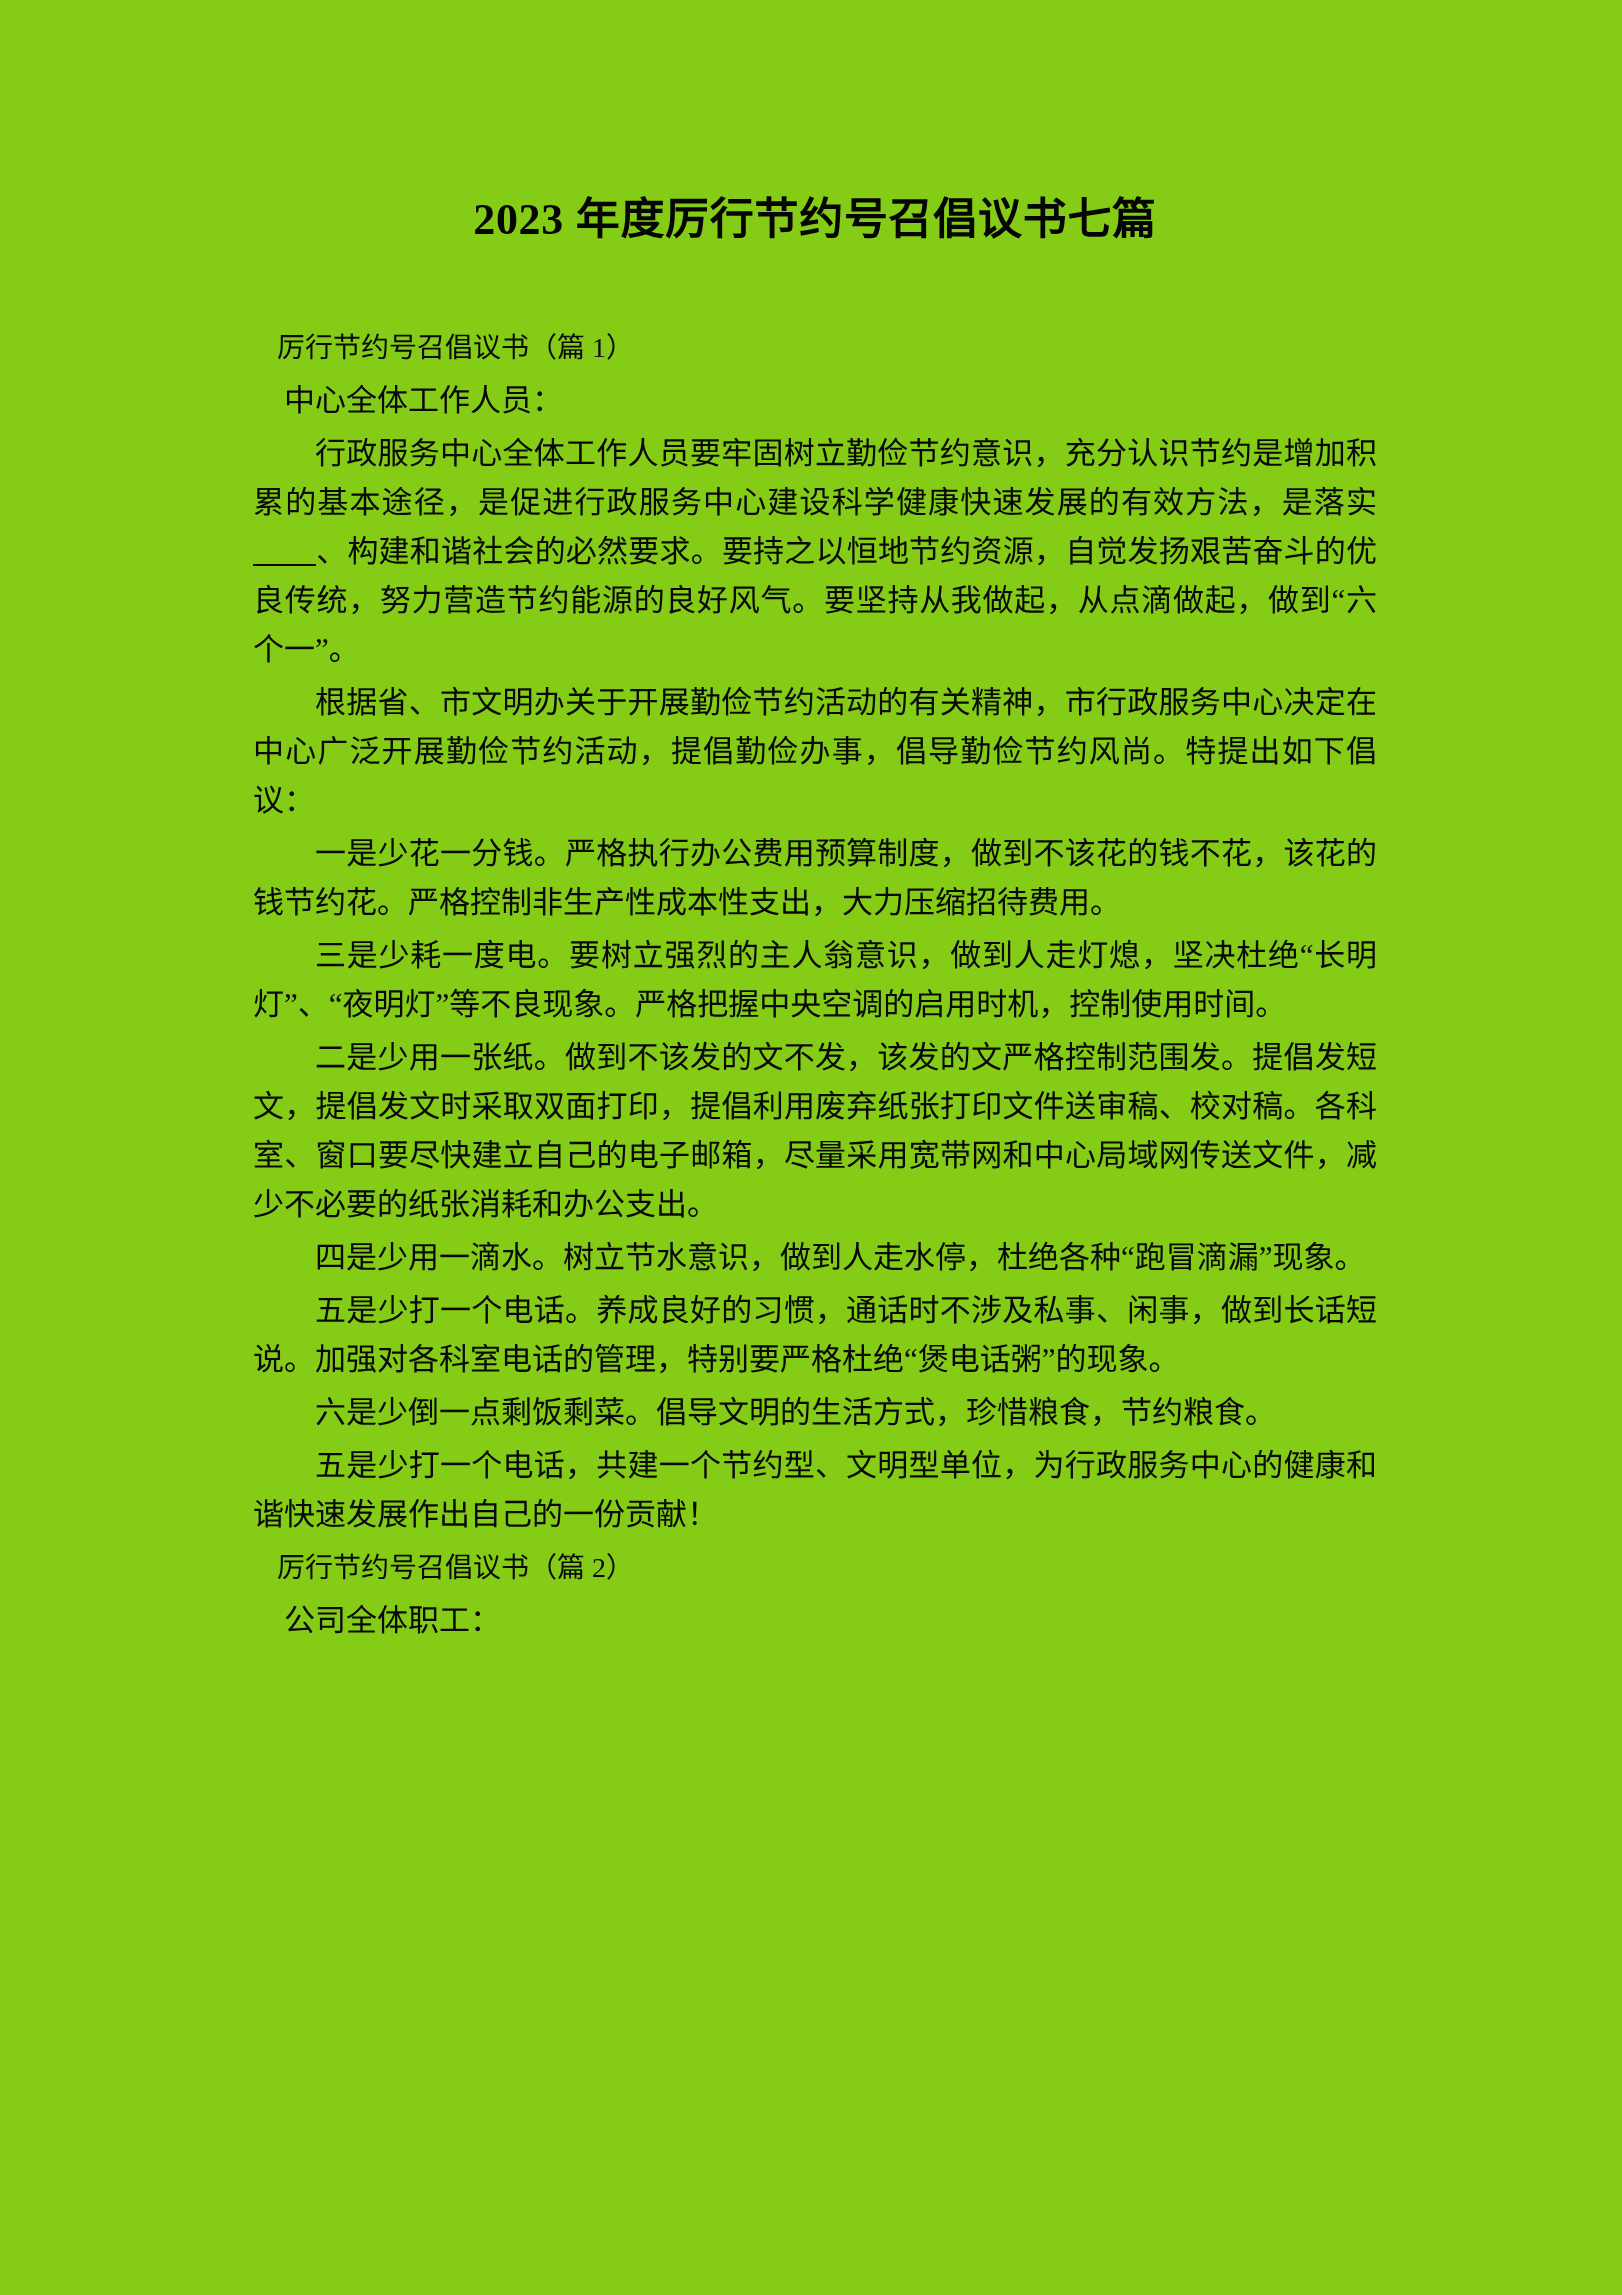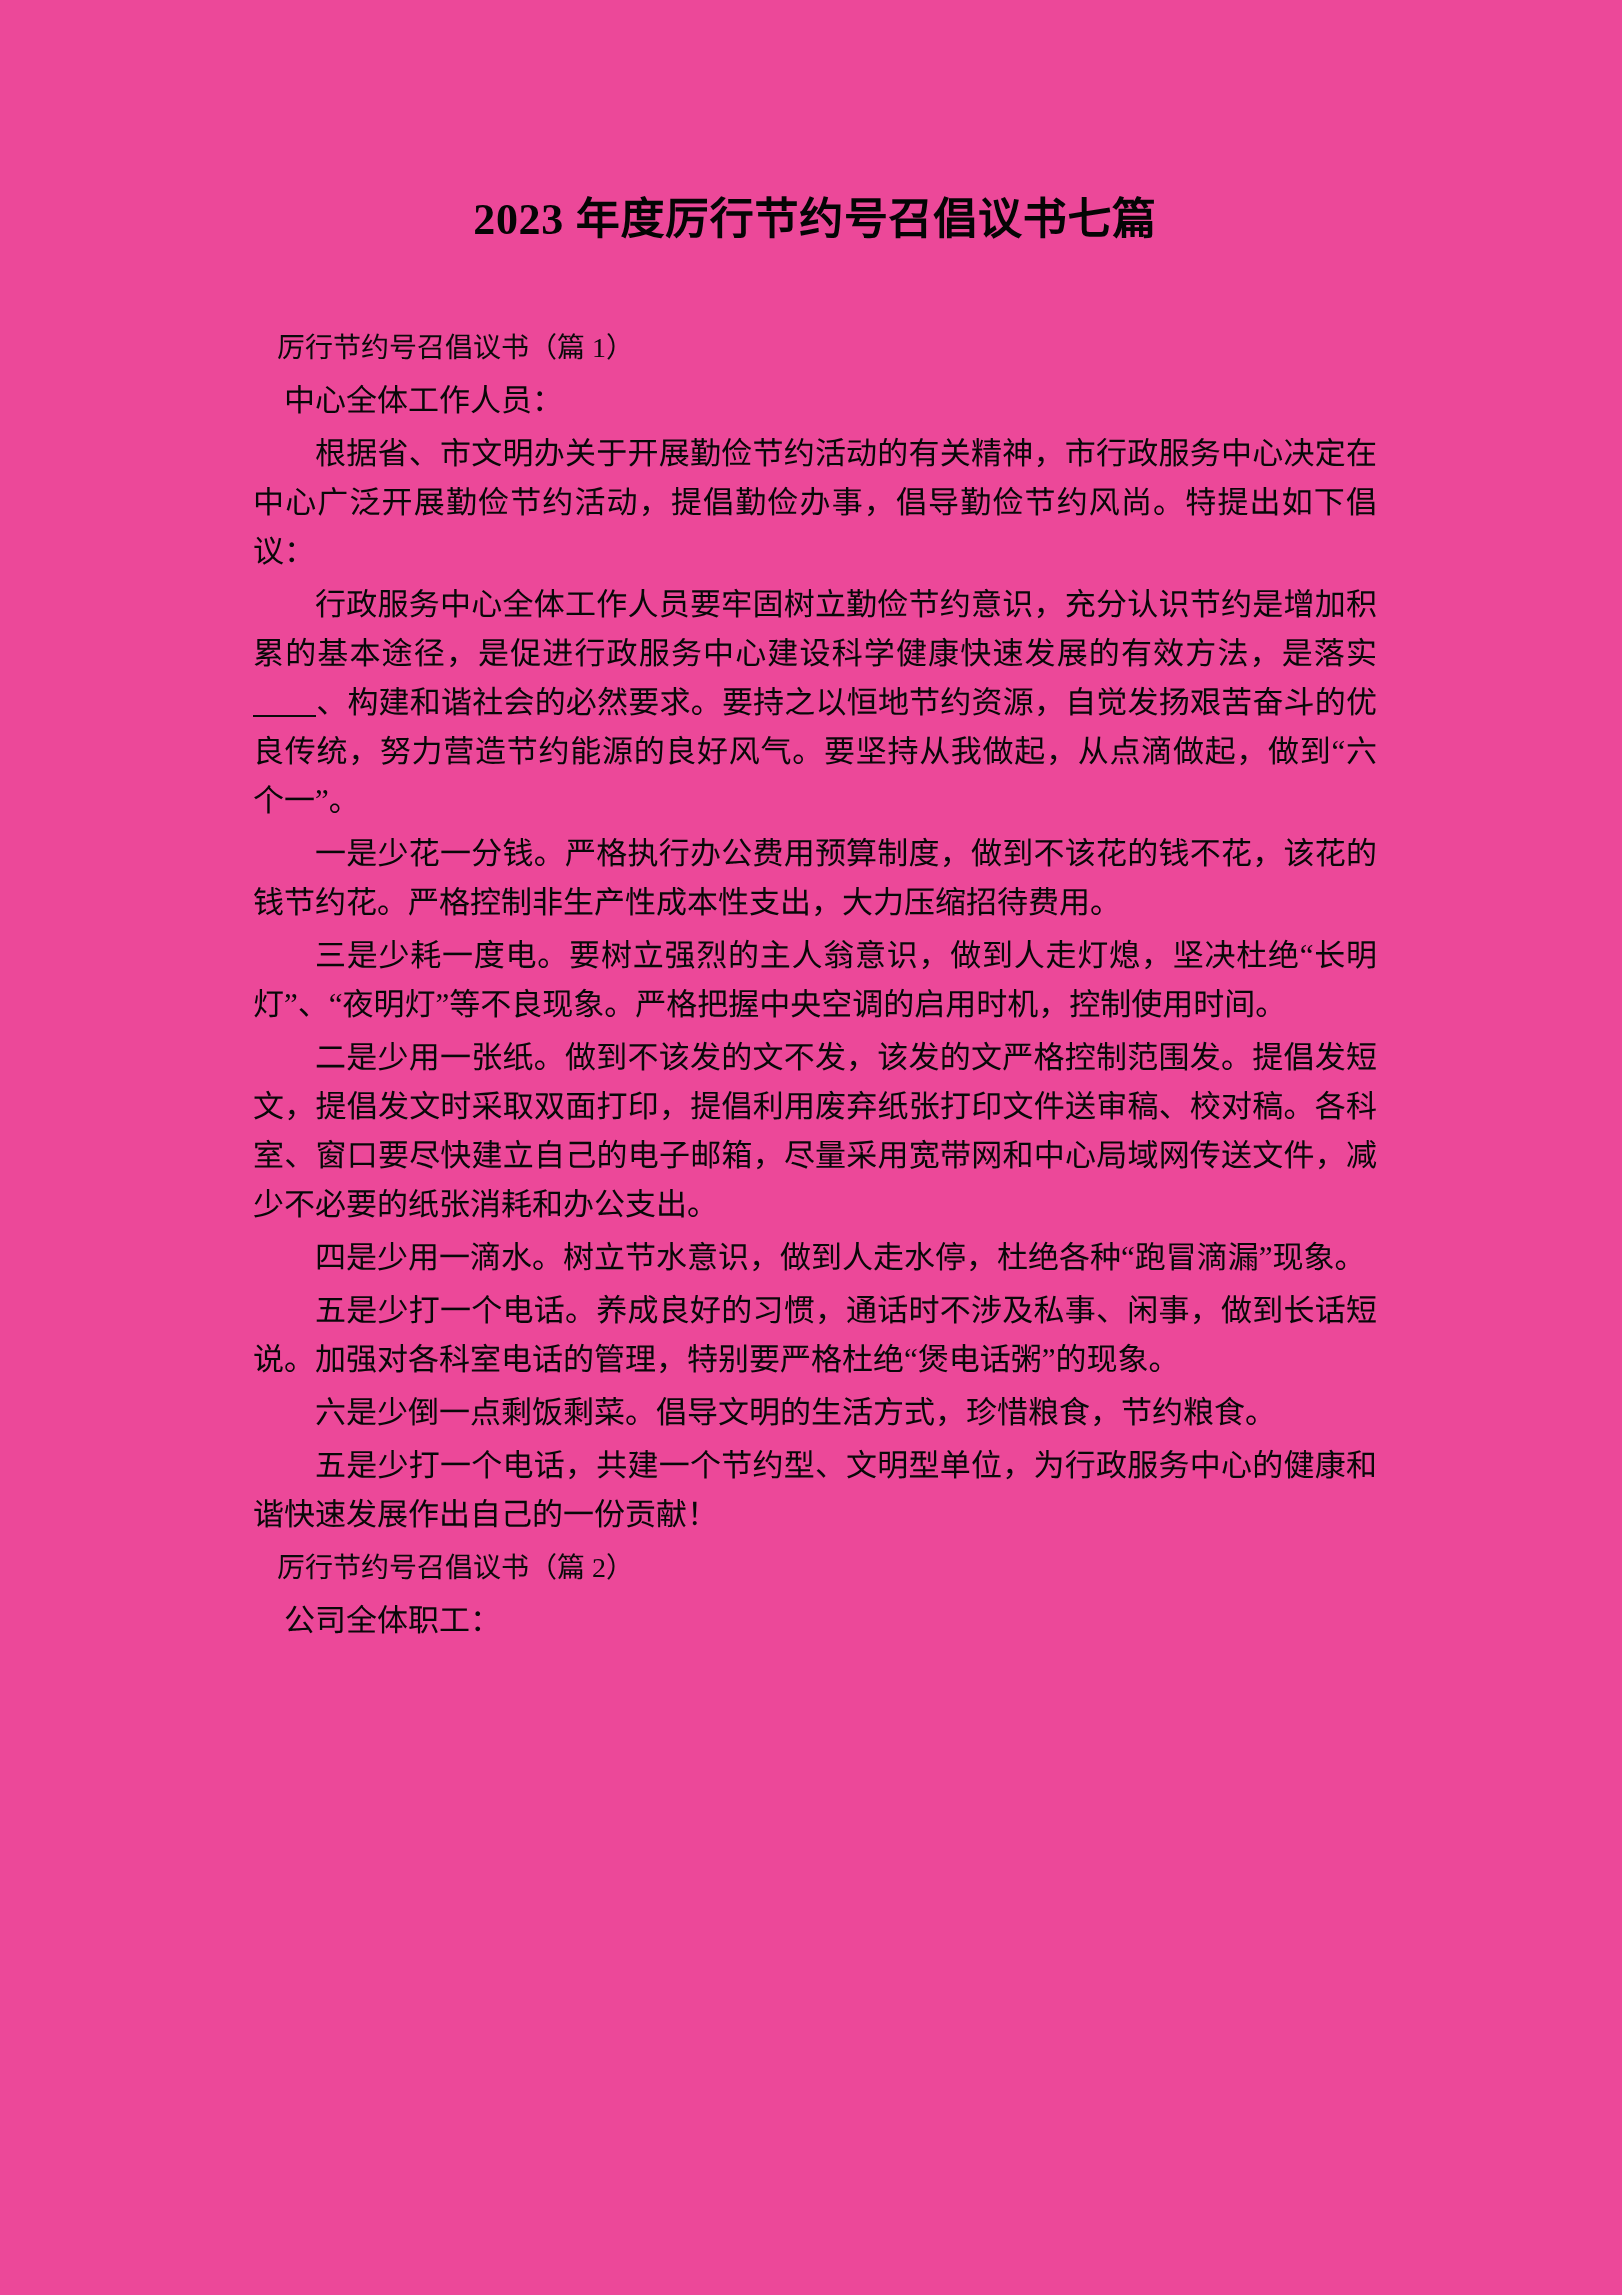--- a/index.html
+++ b/index.html
@@ -7,21 +7,21 @@
     margin: 0;
     padding: 0;
     background: #fbfbfb;
   }
 
   .page {
     position: relative;
     width: 1623px;
     height: 2295px;
     margin: 0 auto;
-    background: #ec4899;
+    background: #84cc16;
     box-sizing: border-box;
     overflow: hidden;
   }
 
   .content {
     position: absolute;
     left: 249px;
     top: 0;
     width: 1132px;
   }
@@ -86,23 +86,23 @@
   <div class="content">
 
     <h1 class="doc-title">2023 年度厉行节约号召倡议书七篇</h1>
 
     <div class="spacer-title"></div>
 
     <p class="section-heading">厉行节约号召倡议书（篇 1）</p>
 
     <p class="para indent-1">中心全体工作人员：</p>
 
+    <p class="para"><span>行政服务中心全体工作人员要牢固树立勤俭节约意识，充分认识节约是增加积累的基本途径，是促进行政服务中心建设科学健康快速发展的有效方法，是落实</span><span class="blank-fill"></span><span>、构建和谐社会的必然要求。要持之以恒地节约资源，自觉发扬艰苦奋斗的优良传统，努力营造节约能源的良好风气。要坚持从我做起，从点滴做起，做到“六个一”。</span></p>
+
     <p class="para">根据省、市文明办关于开展勤俭节约活动的有关精神，市行政服务中心决定在中心广泛开展勤俭节约活动，提倡勤俭办事，倡导勤俭节约风尚。特提出如下倡议：</p>
-
-    <p class="para"><span>行政服务中心全体工作人员要牢固树立勤俭节约意识，充分认识节约是增加积累的基本途径，是促进行政服务中心建设科学健康快速发展的有效方法，是落实</span><span class="blank-fill"></span><span>、构建和谐社会的必然要求。要持之以恒地节约资源，自觉发扬艰苦奋斗的优良传统，努力营造节约能源的良好风气。要坚持从我做起，从点滴做起，做到“六个一”。</span></p>
 
     <p class="para">一是少花一分钱。严格执行办公费用预算制度，做到不该花的钱不花，该花的钱节约花。严格控制非生产性成本性支出，大力压缩招待费用。</p>
 
     <p class="para">三是少耗一度电。要树立强烈的主人翁意识，做到人走灯熄，坚决杜绝“长明灯”、“夜明灯”等不良现象。严格把握中央空调的启用时机，控制使用时间。</p>
 
     <p class="para">二是少用一张纸。做到不该发的文不发，该发的文严格控制范围发。提倡发短文，提倡发文时采取双面打印，提倡利用废弃纸张打印文件送审稿、校对稿。各科室、窗口要尽快建立自己的电子邮箱，尽量采用宽带网和中心局域网传送文件，减少不必要的纸张消耗和办公支出。</p>
 
     <p class="para">四是少用一滴水。树立节水意识，做到人走水停，杜绝各种“跑冒滴漏”现象。</p>
 
     <p class="para">五是少打一个电话。养成良好的习惯，通话时不涉及私事、闲事，做到长话短说。加强对各科室电话的管理，特别要严格杜绝“煲电话粥”的现象。</p>

